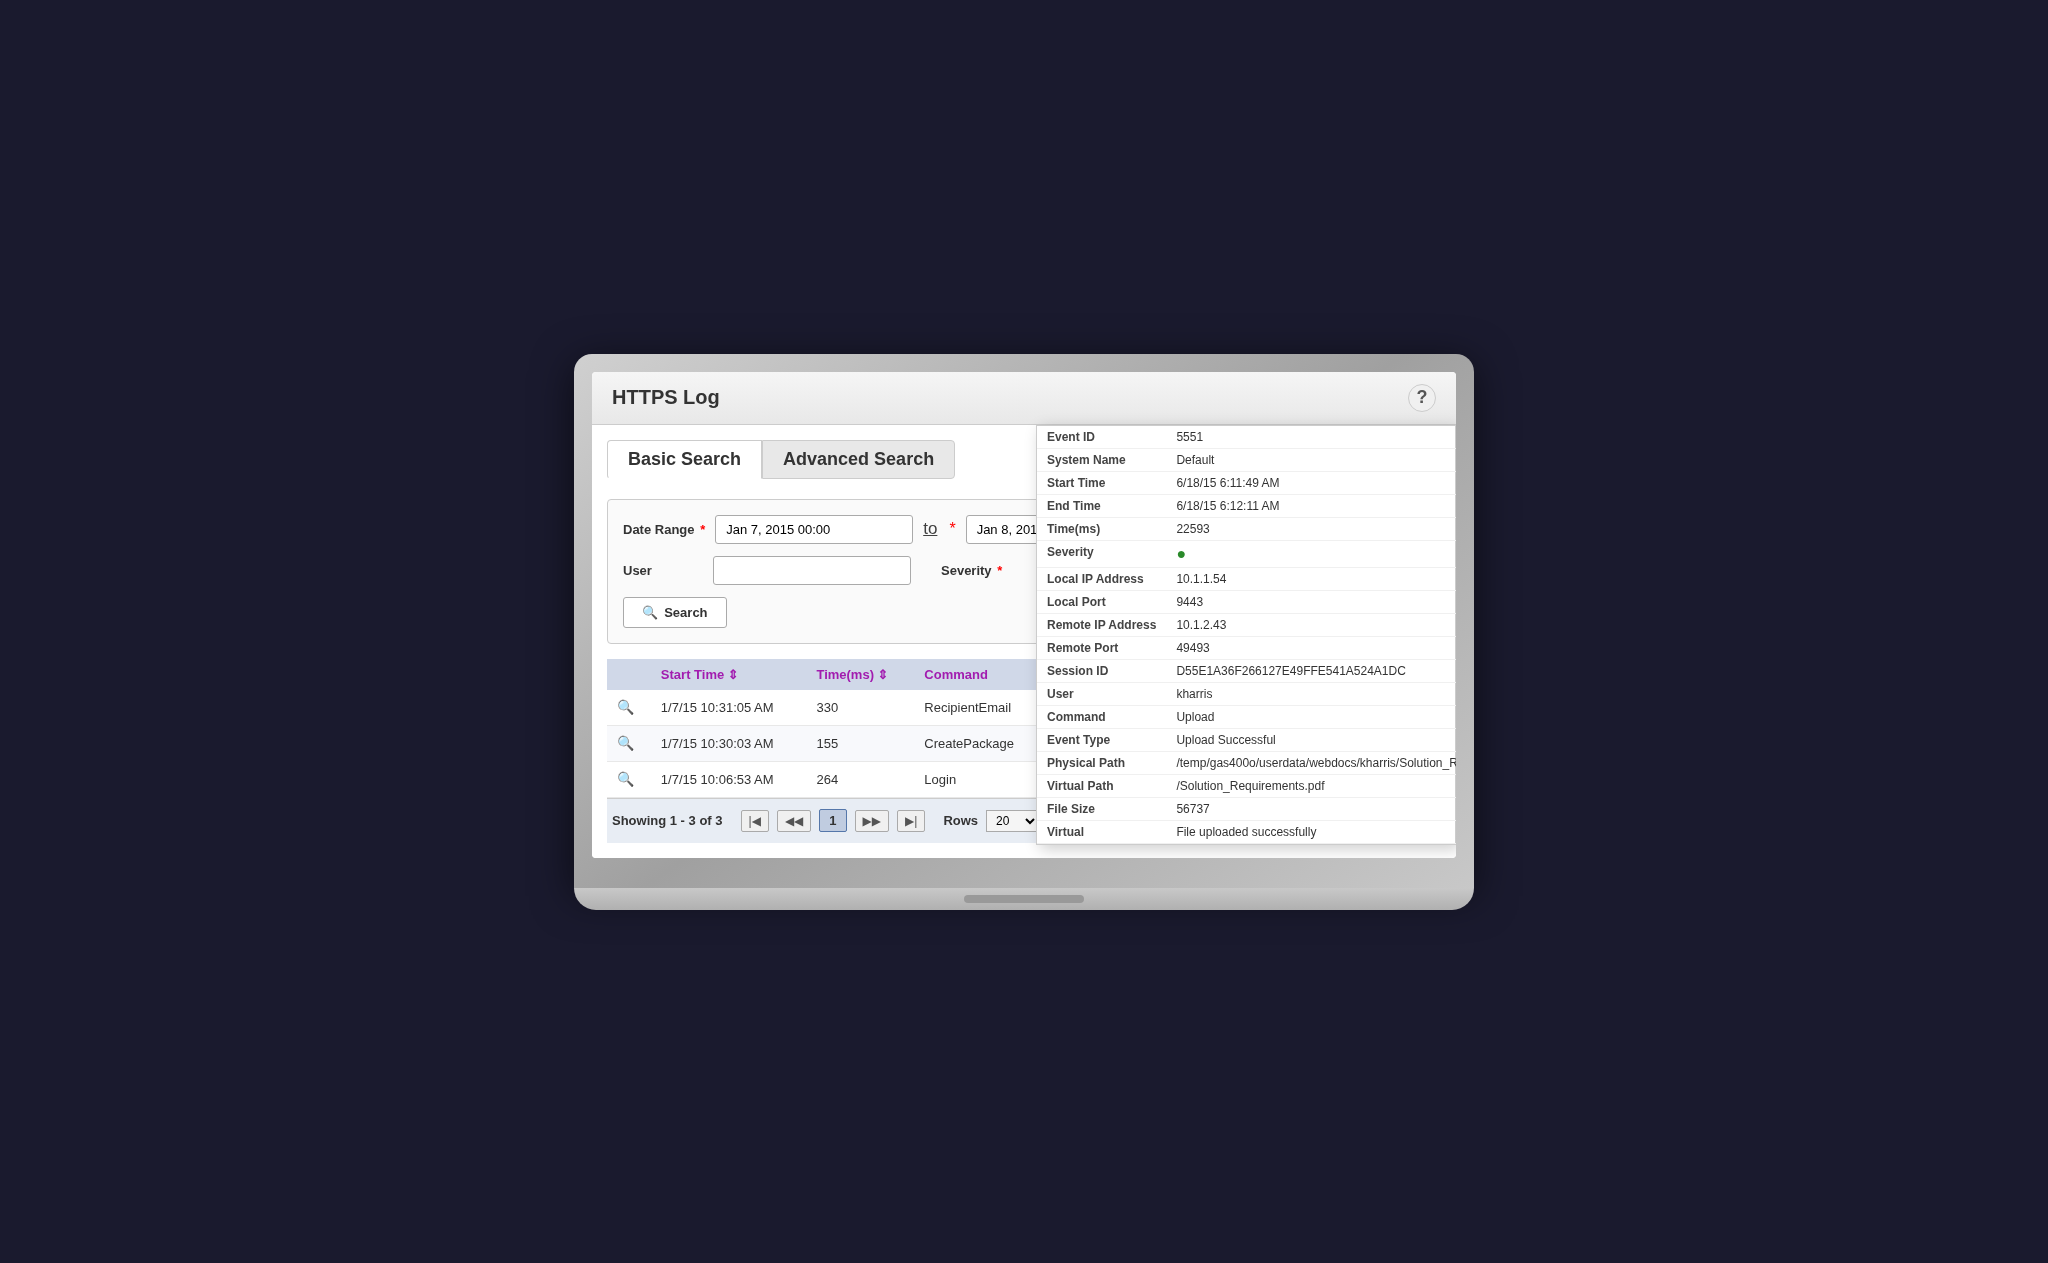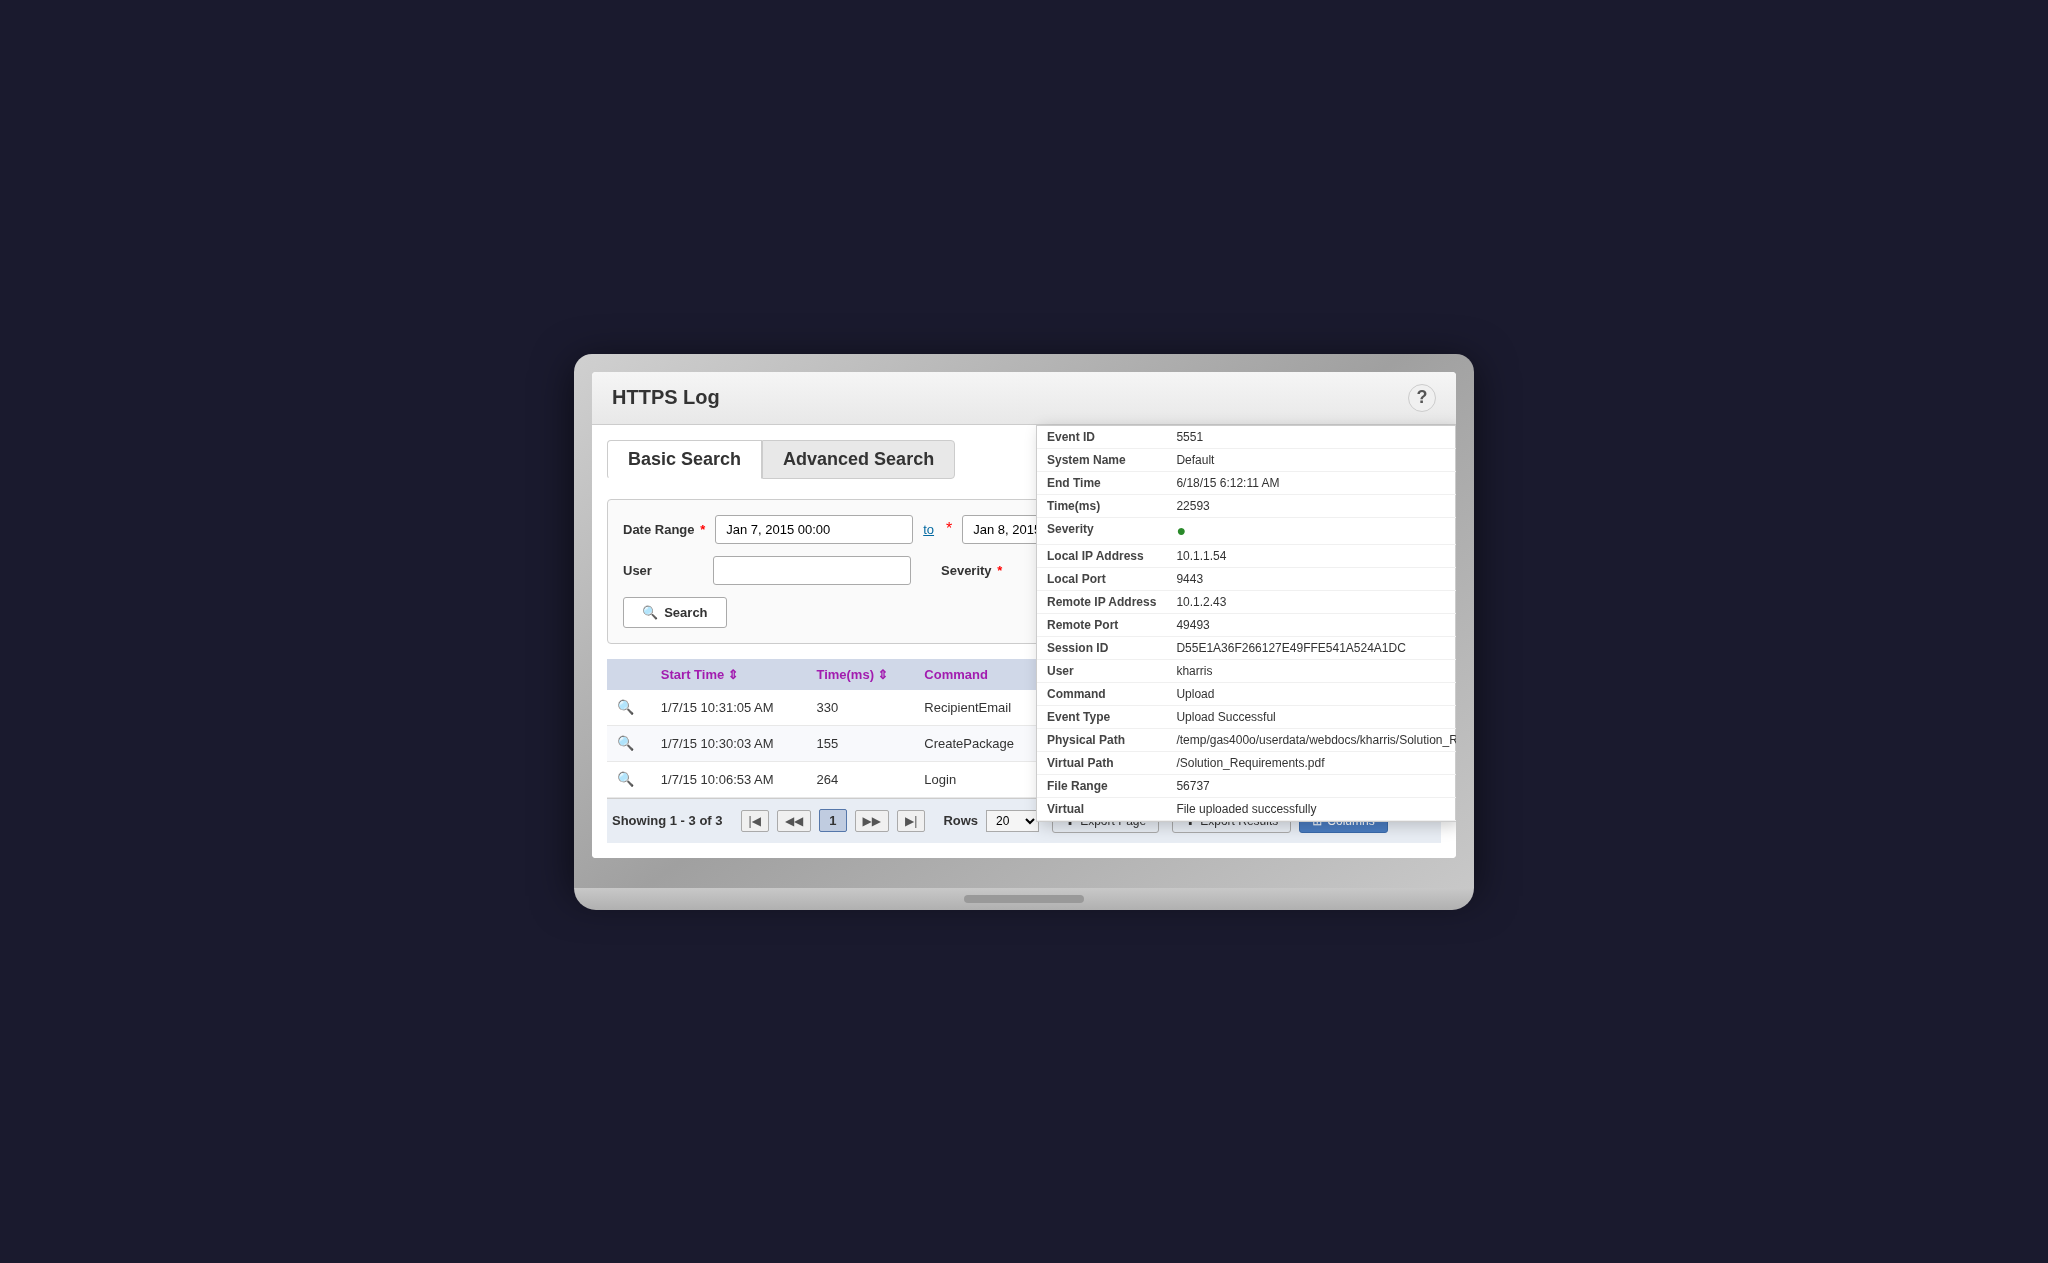--- a/index.html
+++ b/index.html
@@ -154,22 +154,22 @@
     .form-input {
       border: 1px solid #aaa;
       padding: 6px 10px;
       font-size: 13px;
       border-radius: 3px;
       background: #fff;
       min-width: 160px;
     }
 
     .to-label {
-      font-size: 13px;
-      color: #0369a1;
+      font-size: 17px;
+      color: #404040;
       text-decoration: underline;
     }
 
     .search-btn {
       background: #fff;
       border: 1px solid #aaa;
       border-radius: 3px;
       padding: 7px 18px;
       font-size: 13px;
       cursor: pointer;
@@ -477,20 +477,24 @@
             <tbody id="detail-tbody">
             <tr>
                   <td>Event ID</td>
                   <td>5551</td>
                 </tr>
                 <tr>
                   <td>System Name</td>
                   <td>Default</td>
                 </tr>
                 <tr>
+                  <td>Start Time</td>
+                  <td>6/18/15 6:11:49 AM</td>
+                </tr>
+                <tr>
                   <td>End Time</td>
                   <td>6/18/15 6:12:11 AM</td>
                 </tr>
                 <tr>
                   <td>Time(ms)</td>
                   <td>22593</td>
                 </tr>
                 <tr>
                   <td>Severity</td>
                   <td><span style="color:#2a8a2a;font-size:16px;">●</span></td>
@@ -529,21 +533,21 @@
                 </tr>
                 <tr>
                   <td>Physical Path</td>
                   <td>/temp/gas400o/userdata/webdocs/kharris/Solution_Requirements.pdf</td>
                 </tr>
                 <tr>
                   <td>Virtual Path</td>
                   <td>/Solution_Requirements.pdf</td>
                 </tr>
                 <tr>
-                  <td>File Range</td>
+                  <td>File Size</td>
                   <td>56737</td>
                 </tr>
                 <tr>
                   <td>Virtual</td>
                   <td>File uploaded successfully</td>
                 </tr>
               </tbody>
           </table>
         </div>
       </div>

